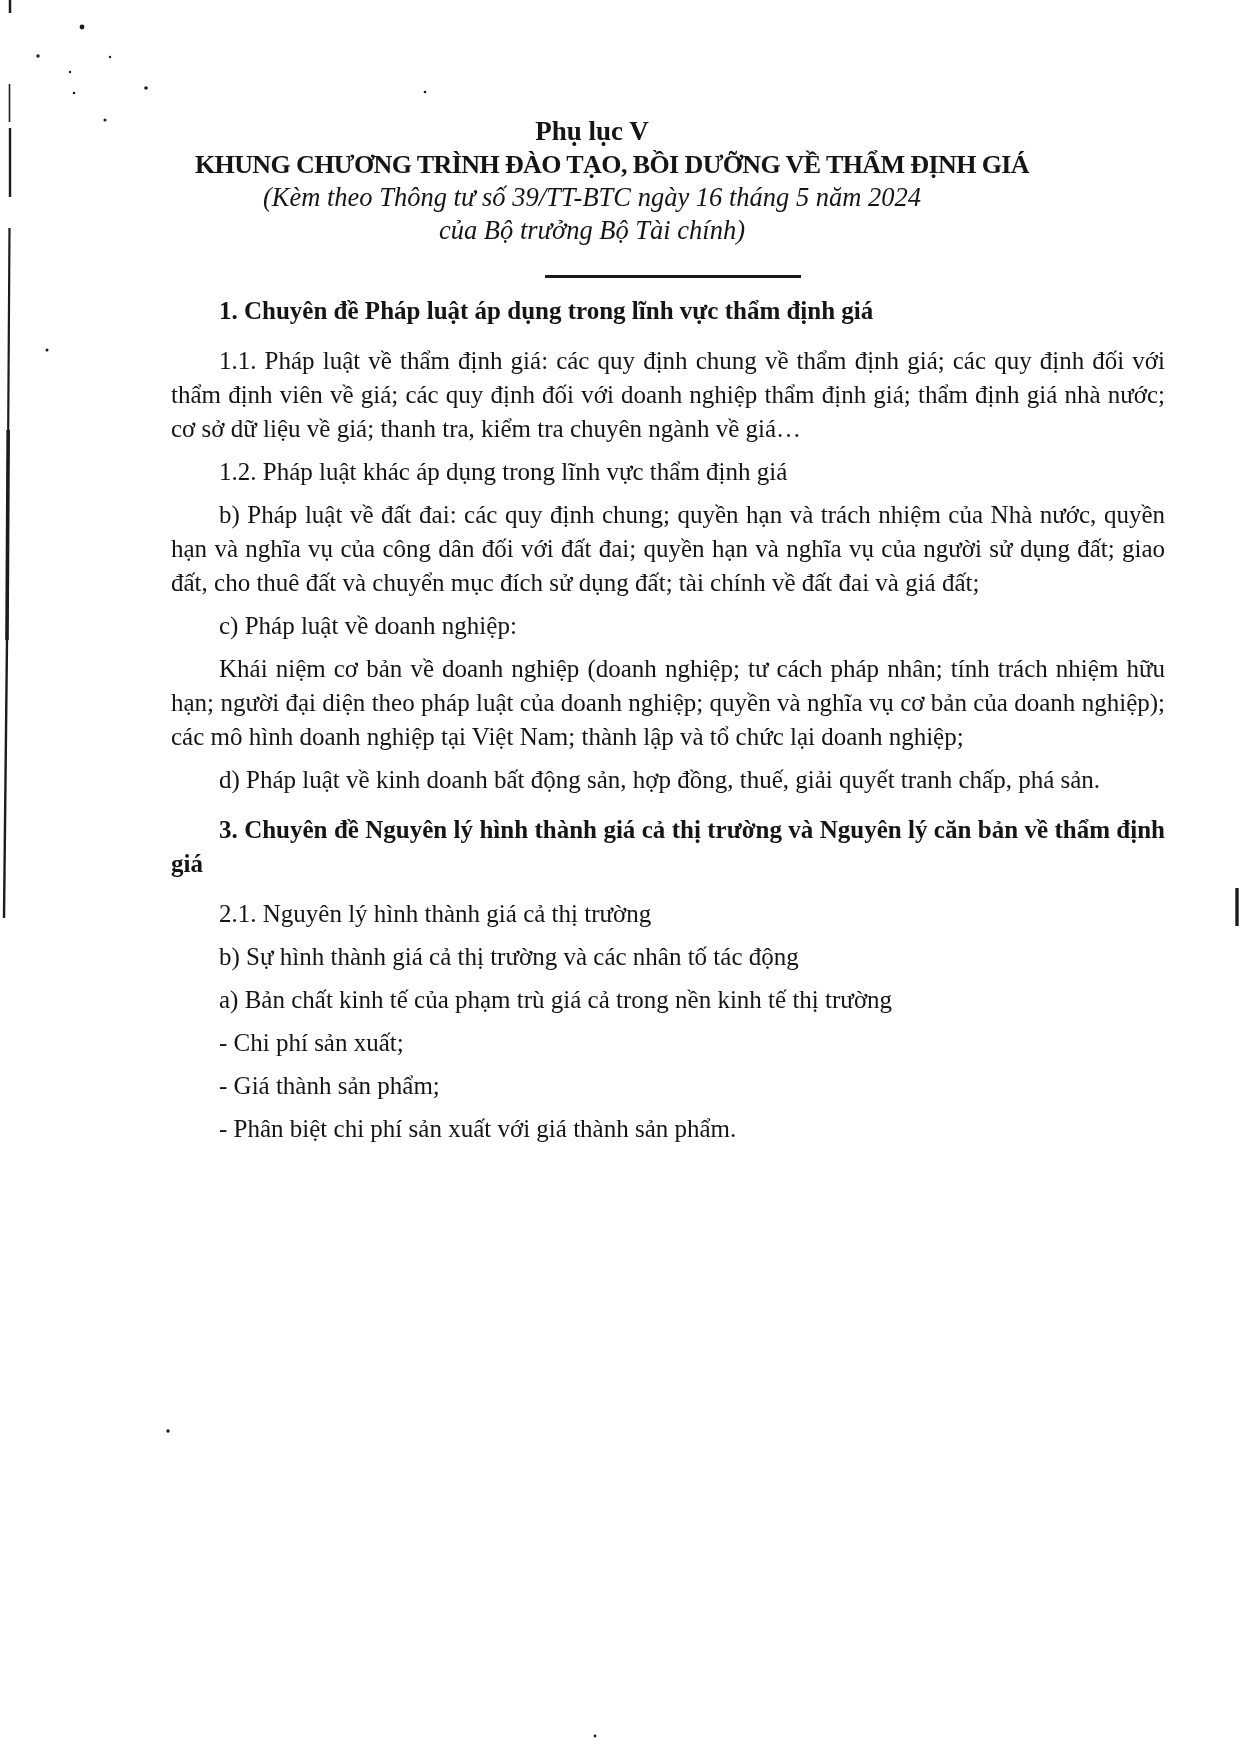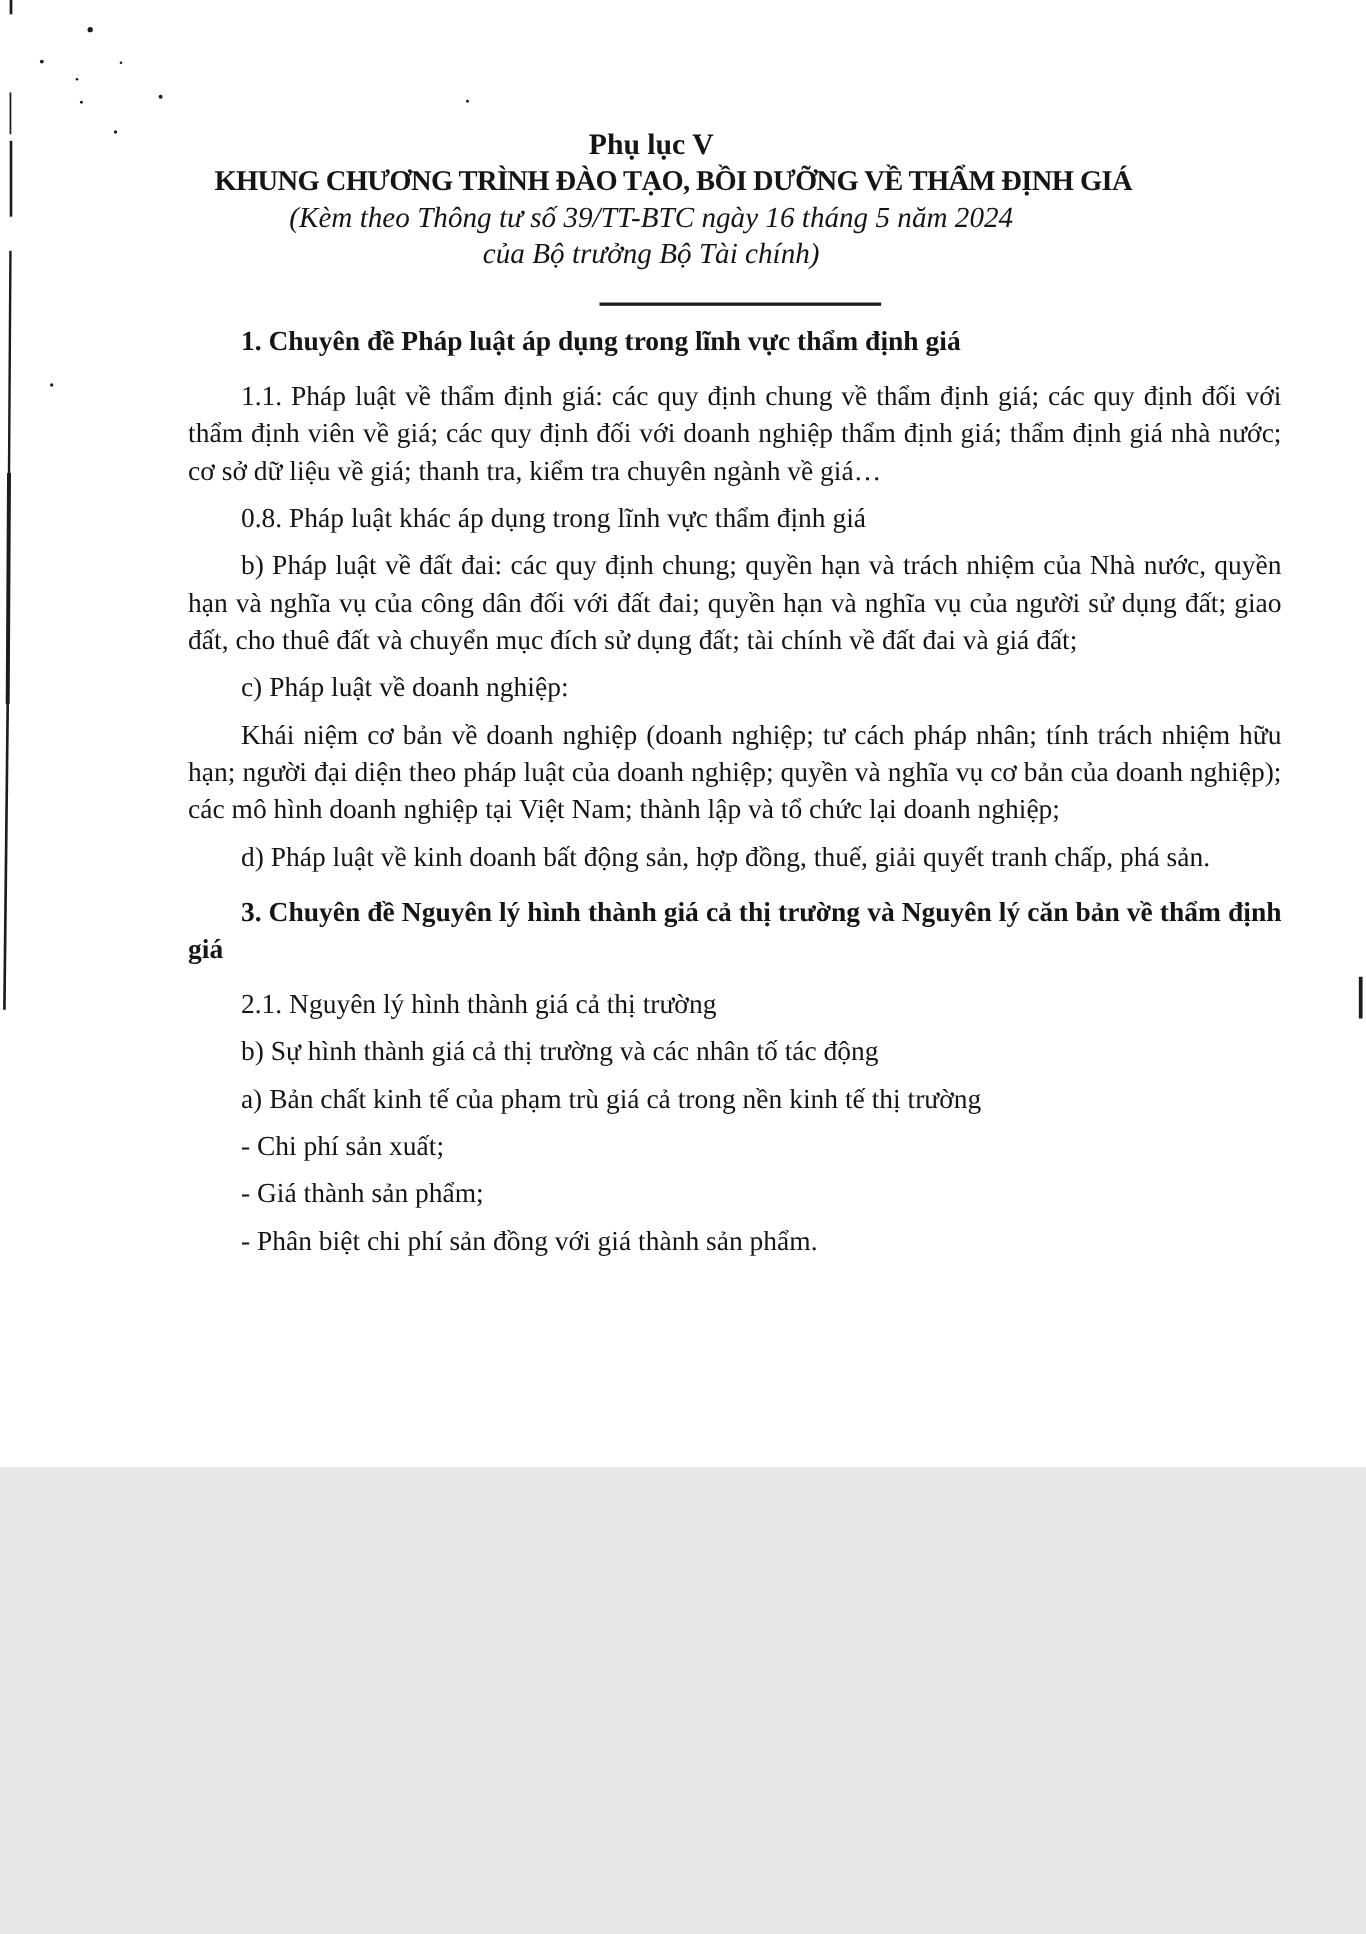--- a/index.html
+++ b/index.html
@@ -1,19 +1,19 @@
 <!DOCTYPE html>
 <html lang="vi"><head>
 <meta charset="utf-8">
 <style>
   html, body { margin: 0; padding: 0; background: #e8e8e8; }
   .page {
     position: relative;
     width: 1242px;
-    height: 1334px;
+    height: 1758px;
     margin: 0 auto;
     background: #ffffff;
     overflow: hidden;
     font-family: "Liberation Serif", "DejaVu Serif", serif;
     color: #151515;
   }
   .artifacts {
     position: absolute;
     top: 0; left: 0;
     width: 1242px; height: 1758px;
@@ -87,27 +87,27 @@
     <div class="appendix">Phụ lục V</div>
     <h1 class="doc-title">KHUNG CHƯƠNG TRÌNH ĐÀO TẠO, BỒI DƯỠNG VỀ THẨM ĐỊNH GIÁ</h1>
     <div class="subtitle">(Kèm theo Thông tư số 39/TT-BTC ngày 16 tháng 5 năm 2024</div>
     <div class="subtitle">của Bộ trưởng Bộ Tài chính)</div>
     <div class="separator"></div>
   </header>
 
   <main id="body-blocks">
       <p class="heading">1. Chuyên đề Pháp luật áp dụng trong lĩnh vực thẩm định giá</p>
       <p class="body">1.1. Pháp luật về thẩm định giá: các quy định chung về thẩm định giá; các quy định đối với thẩm định viên về giá; các quy định đối với doanh nghiệp thẩm định giá; thẩm định giá nhà nước; cơ sở dữ liệu về giá; thanh tra, kiểm tra chuyên ngành về giá…</p>
-      <p class="body">0.8. Pháp luật khác áp dụng trong lĩnh vực thẩm định giá</p>
+      <p class="body">1.2. Pháp luật khác áp dụng trong lĩnh vực thẩm định giá</p>
       <p class="body">b) Pháp luật về đất đai: các quy định chung; quyền hạn và trách nhiệm của Nhà nước, quyền hạn và nghĩa vụ của công dân đối với đất đai; quyền hạn và nghĩa vụ của người sử dụng đất; giao đất, cho thuê đất và chuyển mục đích sử dụng đất; tài chính về đất đai và giá đất;</p>
       <p class="body">c) Pháp luật về doanh nghiệp:</p>
       <p class="body">Khái niệm cơ bản về doanh nghiệp (doanh nghiệp; tư cách pháp nhân; tính trách nhiệm hữu hạn; người đại diện theo pháp luật của doanh nghiệp; quyền và nghĩa vụ cơ bản của doanh nghiệp); các mô hình doanh nghiệp tại Việt Nam; thành lập và tổ chức lại doanh nghiệp;</p>
       <p class="body">d) Pháp luật về kinh doanh bất động sản, hợp đồng, thuế, giải quyết tranh chấp, phá sản.</p>
       <p class="heading">3. Chuyên đề Nguyên lý hình thành giá cả thị trường và Nguyên lý căn bản về thẩm định giá</p>
       <p class="body">2.1. Nguyên lý hình thành giá cả thị trường</p>
       <p class="body">b) Sự hình thành giá cả thị trường và các nhân tố tác động</p>
       <p class="body">a) Bản chất kinh tế của phạm trù giá cả trong nền kinh tế thị trường</p>
       <p class="body">- Chi phí sản xuất;</p>
       <p class="body">- Giá thành sản phẩm;</p>
-      <p class="body">- Phân biệt chi phí sản đồng với giá thành sản phẩm.</p>
+      <p class="body">- Phân biệt chi phí sản xuất với giá thành sản phẩm.</p>
     </main>
 
 </div>
 
 </body></html>

